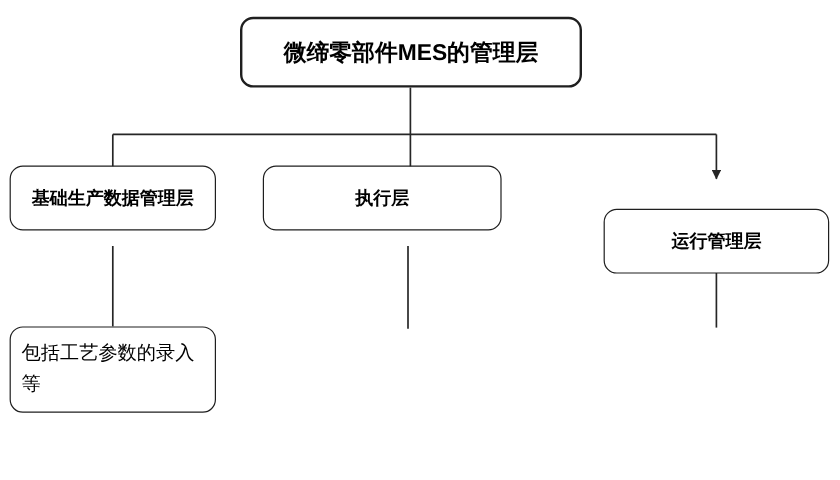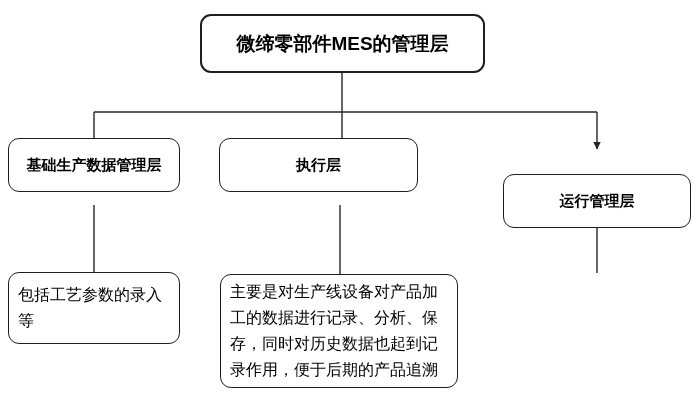--- a/index.html
+++ b/index.html
@@ -104,17 +104,14 @@
   <div class="node header header-1">
     <span>执行层</span>
   </div>
   <div class="node header header-2">
     <span>运行管理层</span>
   </div>
 
   <div class="node desc desc-0">
     <span>包括工艺参数的录入等</span>
   </div>
-  <div class="node desc desc-1">
-    <span>主要是对生产线设备对产品加工的数据进行记录、分析、保存，同时对历史数据也起到记录作用，便于后期的产品追溯</span>
-  </div>
 
 </div>
 
 </body></html>

